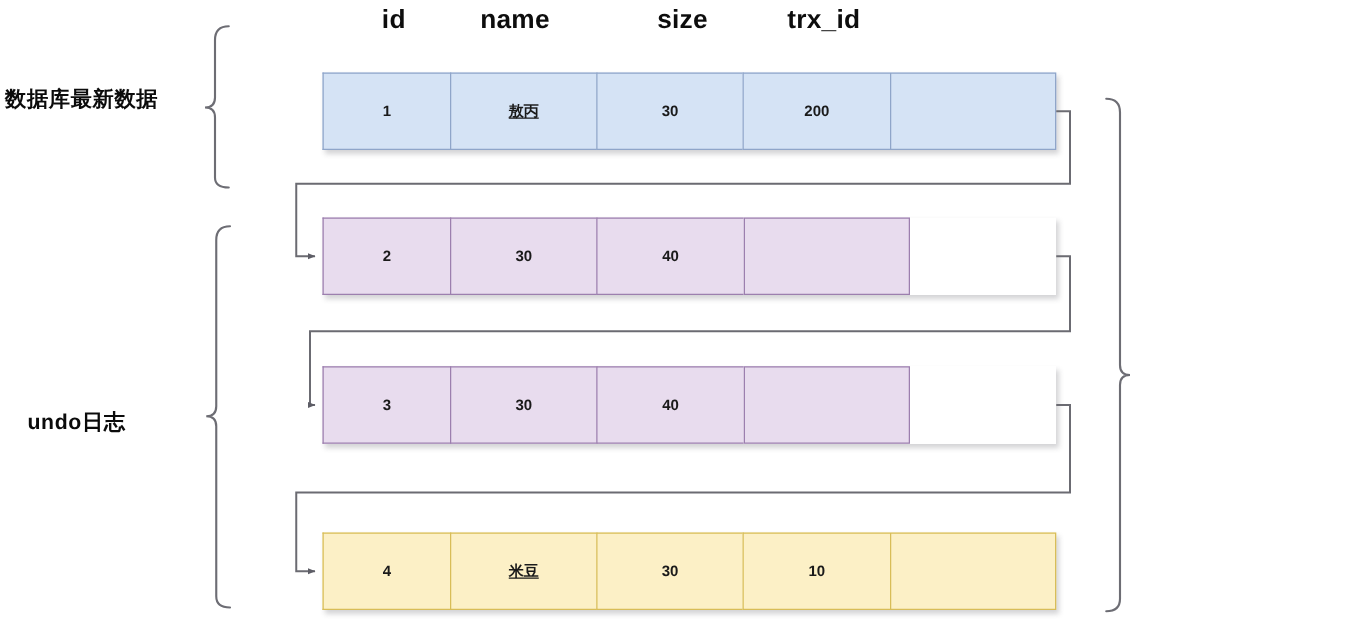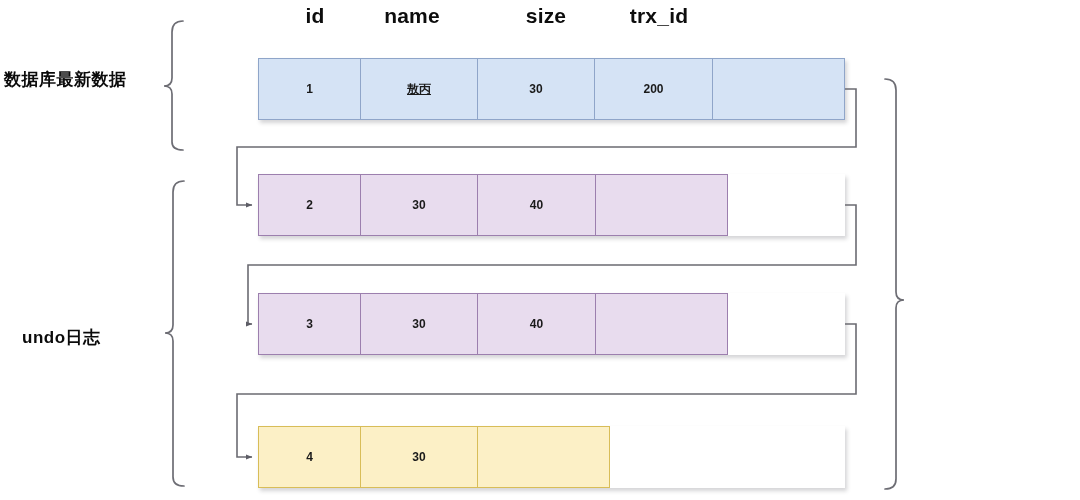--- a/index.html
+++ b/index.html
@@ -115,21 +115,23 @@
 
   <div class="row row-purple" style="top:293px;">
     <div class="cell c-id">3</div>
     <div class="cell c-size">30</div>
     <div class="cell c-trx">40</div>
     <div class="cell c-roll"></div>
   </div>
 
   <div class="row row-yellow" style="top:426px;">
     <div class="cell c-id">4</div>
+    <div class="cell c-name">米豆</div>
     <div class="cell c-size">30</div>
+    <div class="cell c-trx">10</div>
     <div class="cell c-roll"></div>
   </div>
 
   <div class="side-label" style="left:4px; top:68px;">数据库最新数据</div>
 
   <div class="side-label" style="left:22px; top:310px;margin-top:16px;">undo日志</div>
 
 
   <svg id="overlay" viewBox="0 0 1080 500">
     <defs>

